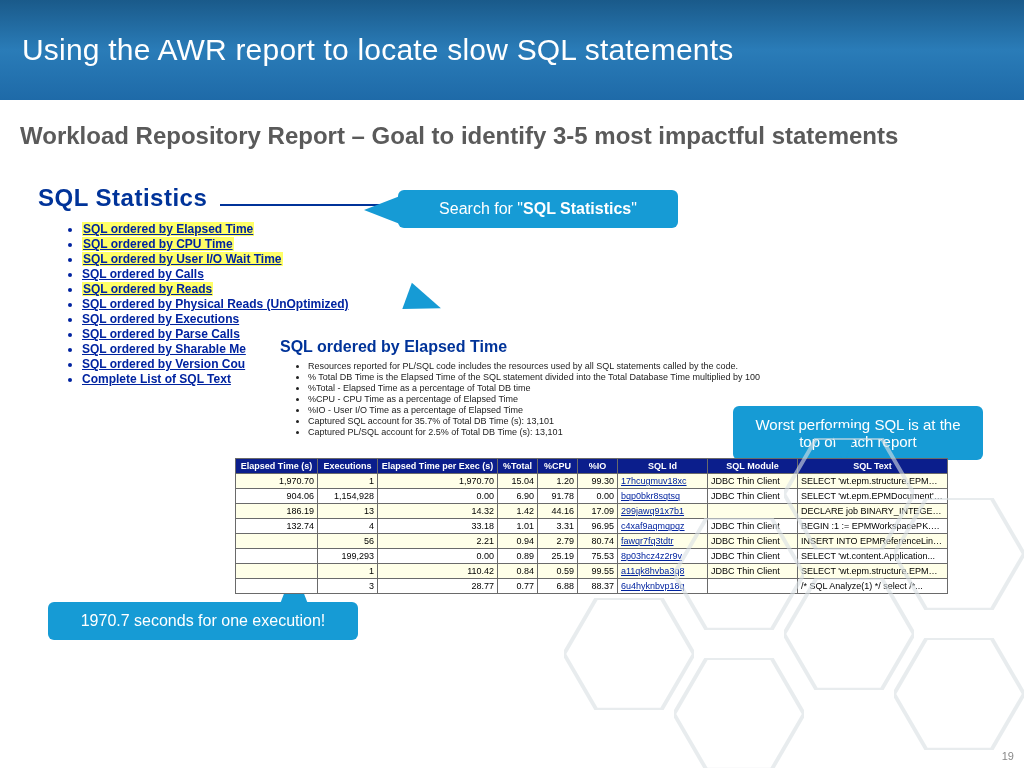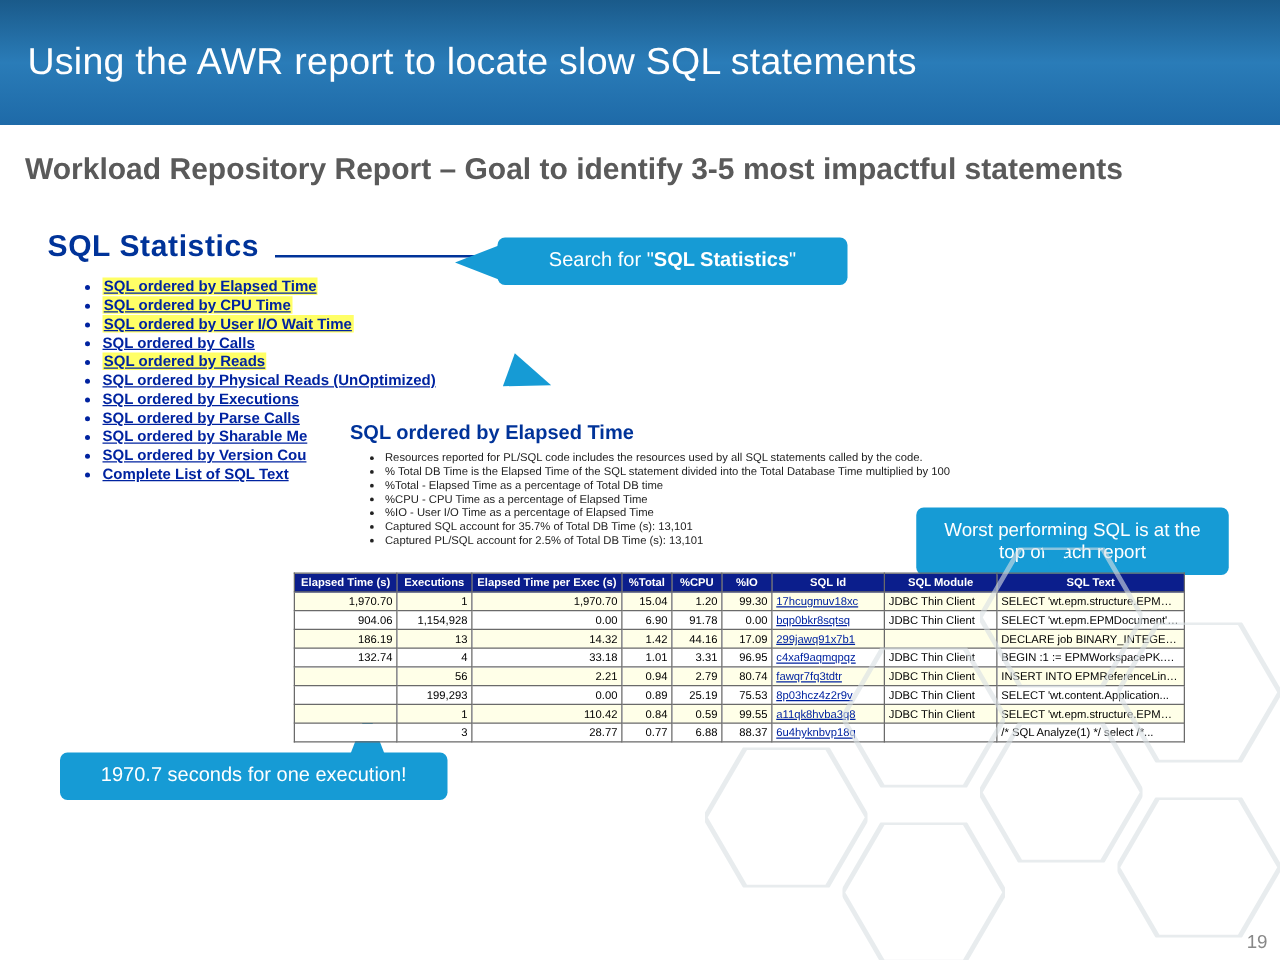--- a/index.html
+++ b/index.html
@@ -43,21 +43,21 @@
   table.awr td { border:1px solid #6a6a6a; padding:2px 3px; white-space:nowrap; overflow:hidden; text-overflow:ellipsis; }
   table.awr tbody tr:nth-child(odd) td { background:#ffffe8; }
   table.awr tbody tr:nth-child(even) td { background:#ffffff; }
   table.awr td.num { text-align:right; }
   table.awr td.sqlid a { color:#0023a0; text-decoration:underline; }
 
   
   .hex-bg { position:absolute; right:-40px; bottom:-40px; width:520px; height:360px; pointer-events:none; opacity:.6; }
   .hex { position:absolute; width:130px; height:112px; }
   .hex svg polygon { fill:none; stroke:#d9e0e4; stroke-width:3; }
-  .pagenum { position:absolute; right:10px; bottom:6px; font-size:15px; color:#888; }
+  .pagenum { position:absolute; right:10px; bottom:6px; font-size:11px; color:#888; }
 </style>
 </head>
 <body>
 
 <div class="title-bar">
   <div class="title">Using the AWR report to locate slow SQL statements</div>
 </div>
 
 <div class="subtitle">Workload Repository Report – Goal to identify 3-5 most impactful statements</div>
 

